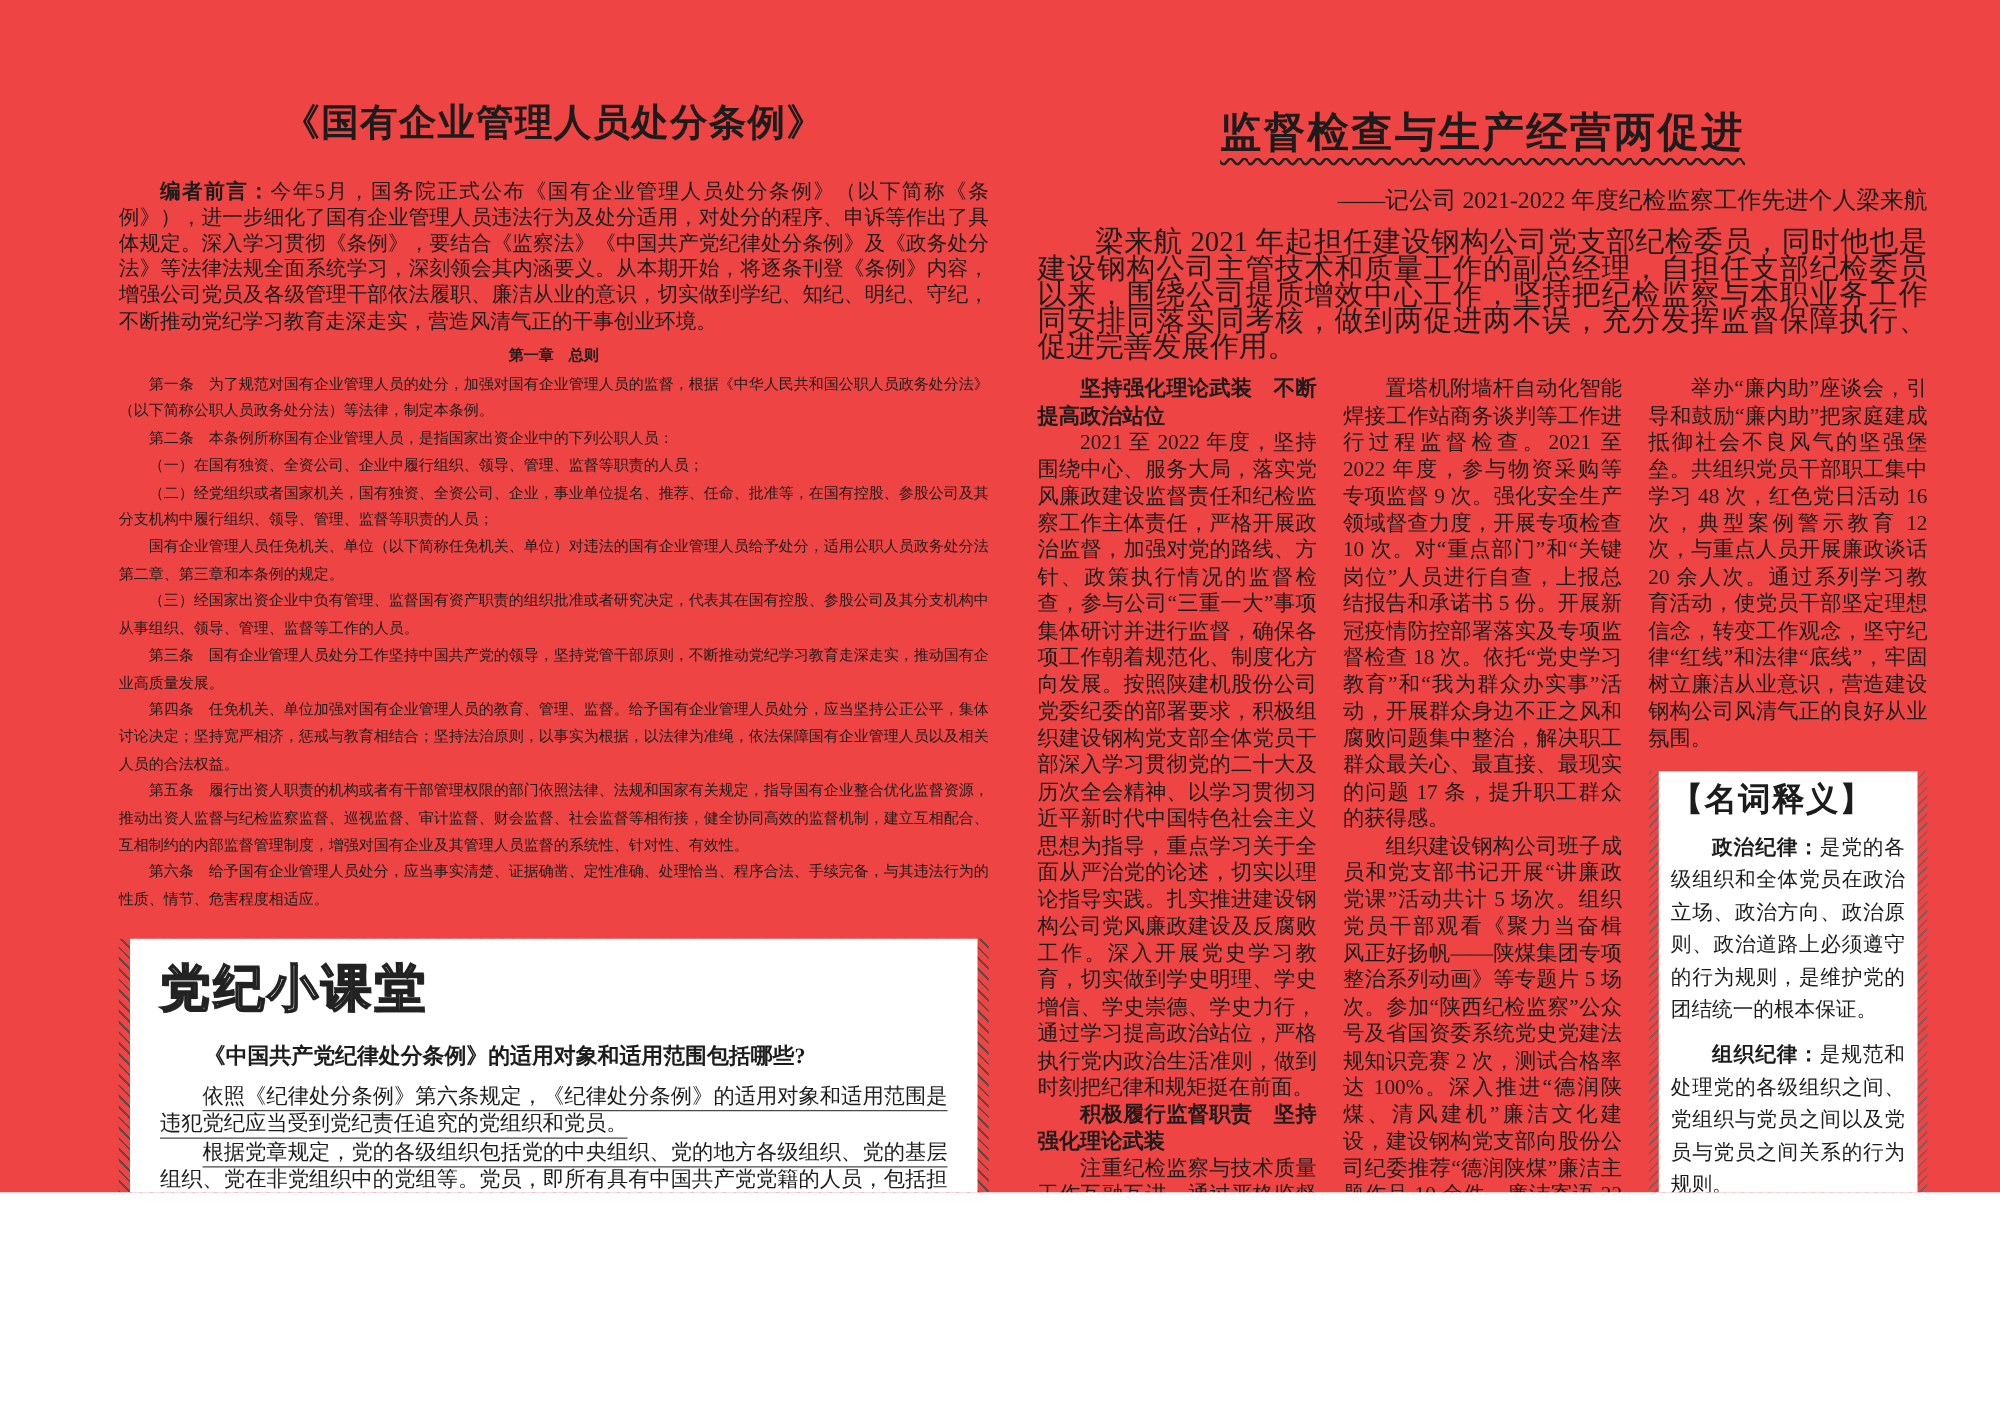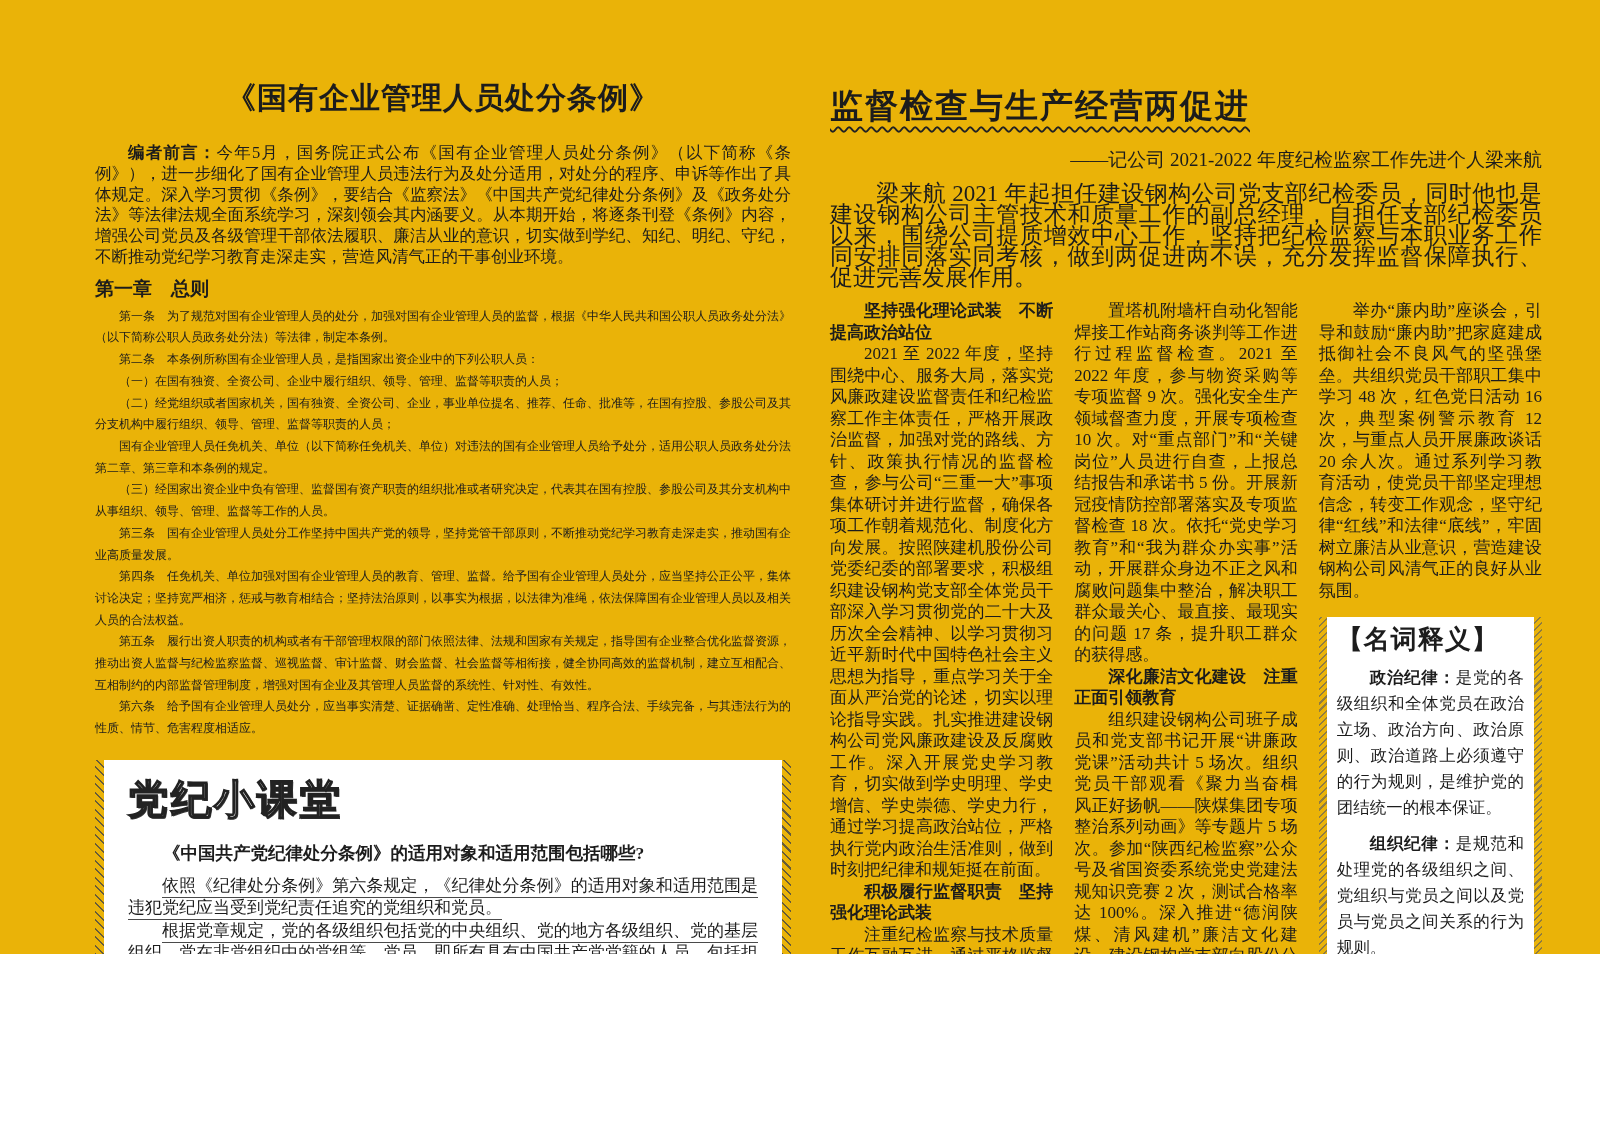--- a/index.html
+++ b/index.html
@@ -1,37 +1,37 @@
 <!DOCTYPE html>
 <html><head>
 <meta charset="utf-8">
 <style>
   html,body{margin:0;padding:0;background:#fff;}
-  .sheet{position:relative;width:1600px;height:954px;background:#eab308;color:#1c1c1c;
+  .sheet{position:relative;width:1600px;height:954px;background:#ef4444;color:#1c1c1c;
          font-family:"Liberation Serif","DejaVu Serif",serif;overflow:hidden;}
   
   .page-left{position:absolute;left:95px;top:78px;width:696px;}
   .lp-title{margin:0 0 24px 0;text-align:center;font-size:30px;font-weight:bold;letter-spacing:1px;}
   .preface{margin:0;font-size:16.5px;line-height:20.8px;text-align:justify;text-indent:2em;}
   .preface b{font-weight:bold;}
-  .chapter{margin:8px 0 4px 0;text-align:left;font-size:19px;font-weight:bold;}
+  .chapter{margin:8px 0 4px 0;text-align:center;font-size:12px;font-weight:bold;}
   .article-p{margin:0;font-size:12px;line-height:21.7px;text-align:justify;text-indent:2em;}
   
   .hatchbox{position:relative;margin-top:20px;}
   .hatchbox::before{content:"";position:absolute;inset:0;
      background:repeating-linear-gradient(45deg,rgba(70,70,70,.8) 0 1.5px,transparent 1.5px 6px);}
   .hatch-inner{position:relative;background:#fff;margin:9px;padding:10px 24px 16px 24px;}
   .classroom-title{font-size:40px;font-weight:800;color:#fff;
      -webkit-text-stroke:1.4px #222;text-shadow:1px 1px 0 #444;letter-spacing:3px;margin:2px 0 14px 0;}
   .classroom-q{margin:0 0 10px 0;font-size:17.5px;font-weight:bold;text-indent:2em;}
   .classroom-a{margin:0;font-size:17px;line-height:22.5px;text-align:justify;text-indent:2em;
      text-decoration:underline;text-decoration-color:#4a4a4a;text-decoration-thickness:1px;text-underline-offset:6px;}
   
   .page-right{position:absolute;left:830px;top:84px;width:712px;}
-  .rp-title{margin:0;text-align:left;font-size:33px;font-weight:900;letter-spacing:2px;}
+  .rp-title{margin:0;text-align:center;font-size:33px;font-weight:900;letter-spacing:2px;}
   .rp-title span{text-decoration-line:underline;text-decoration-style:wavy;
      text-decoration-thickness:2px;text-decoration-color:#222;text-underline-offset:9px;}
   .rp-subtitle{margin:18px 0 10px 90px;text-align:right;font-size:19px;}
   .rp-intro{margin:0;font-size:23px;line-height:21px;text-align:justify;text-indent:2em;}
   .cols{display:flex;gap:21px;margin-top:12px;}
   .col{flex:1;min-width:0;font-size:17px;line-height:21.5px;text-align:justify;}
   .col p{margin:0;text-indent:2em;}
   .col-h{font-weight:bold;}
   .glossarybox{position:relative;margin-top:16px;}
   .glossarybox::before{content:"";position:absolute;inset:0;
@@ -78,21 +78,20 @@
 
     <div class="cols">
       <div class="col">
         <p class="col-h">坚持强化理论武装　不断提高政治站位</p>
         <p>2021 至 2022 年度，坚持围绕中心、服务大局，落实党风廉政建设监督责任和纪检监察工作主体责任，严格开展政治监督，加强对党的路线、方针、政策执行情况的监督检查，参与公司“三重一大”事项集体研讨并进行监督，确保各项工作朝着规范化、制度化方向发展。按照陕建机股份公司党委纪委的部署要求，积极组织建设钢构党支部全体党员干部深入学习贯彻党的二十大及历次全会精神、以学习贯彻习近平新时代中国特色社会主义思想为指导，重点学习关于全面从严治党的论述，切实以理论指导实践。扎实推进建设钢构公司党风廉政建设及反腐败工作。深入开展党史学习教育，切实做到学史明理、学史增信、学史崇德、学史力行，通过学习提高政治站位，严格执行党内政治生活准则，做到时刻把纪律和规矩挺在前面。</p>
         <p class="col-h">积极履行监督职责　坚持强化理论武装</p>
         <p>注重纪检监察与技术质量工作互融互进，通过严格监督检查，进一步推动公司各项生产经营工作健康发展。严格落实招标管理制度，实施建设钢构公司主办公楼修缮及场地硬化工程，过程透明、程序合规，未发现干预工程建设项目决策、勘察设计、招标、物资采购、资金安排等违规事项。同时对余料处理以及购</p>
       </div>
       <div class="col">
         <p>置塔机附墙杆自动化智能焊接工作站商务谈判等工作进行过程监督检查。2021 至 2022 年度，参与物资采购等专项监督 9 次。强化安全生产领域督查力度，开展专项检查 10 次。对“重点部门”和“关键岗位”人员进行自查，上报总结报告和承诺书 5 份。开展新冠疫情防控部署落实及专项监督检查 18 次。依托“党史学习教育”和“我为群众办实事”活动，开展群众身边不正之风和腐败问题集中整治，解决职工群众最关心、最直接、最现实的问题 17 条，提升职工群众的获得感。</p>
-        <p class="col-h">深化廉洁文化建设　注重正面引领教育</p>
         <p>组织建设钢构公司班子成员和党支部书记开展“讲廉政党课”活动共计 5 场次。组织党员干部观看《聚力当奋楫 风正好扬帆——陕煤集团专项整治系列动画》等专题片 5 场次。参加“陕西纪检监察”公众号及省国资委系统党史党建法规知识竞赛 2 次，测试合格率达 100%。深入推进“德润陕煤、清风建机”廉洁文化建设，建设钢构党支部向股份公司纪委推荐“德润陕煤”廉洁主题作品 10 余件，廉洁寄语 22 篇，廉洁书画 2 幅；组织青年职工观看励志影片 25 人次，使党风廉政宣传教育深入人心，使不想腐的思想防线愈发牢固。高质量完成纪检监察研究学组报送工作，上报政研论文 2 篇。</p>
       </div>
       <div class="col">
         <p>举办“廉内助”座谈会，引导和鼓励“廉内助”把家庭建成抵御社会不良风气的坚强堡垒。共组织党员干部职工集中学习 48 次，红色党日活动 16 次，典型案例警示教育 12 次，与重点人员开展廉政谈话 20 余人次。通过系列学习教育活动，使党员干部坚定理想信念，转变工作观念，坚守纪律“红线”和法律“底线”，牢固树立廉洁从业意识，营造建设钢构公司风清气正的良好从业氛围。</p>
         <div class="glossarybox">
           <div class="gloss-inner">
             <div class="gloss-title">【名词释义】</div>
             <p class="g-def"><b>政治纪律：</b><span>是党的各级组织和全体党员在政治立场、政治方向、政治原则、政治道路上必须遵守的行为规则，是维护党的团结统一的根本保证。</span></p>
             <p class="g-def"><b>组织纪律：</b><span>是规范和处理党的各级组织之间、党组织与党员之间以及党员与党员之间关系的行为规则。</span></p>
             <p class="g-def"><b>群众纪律：</b><span>是密切党同人民群众血肉联系的重要保证，是党的各级组织和全体党员坚持以人民为中心的发展思想和处理党群关系时的必须遵守的行为规则。</span></p>

